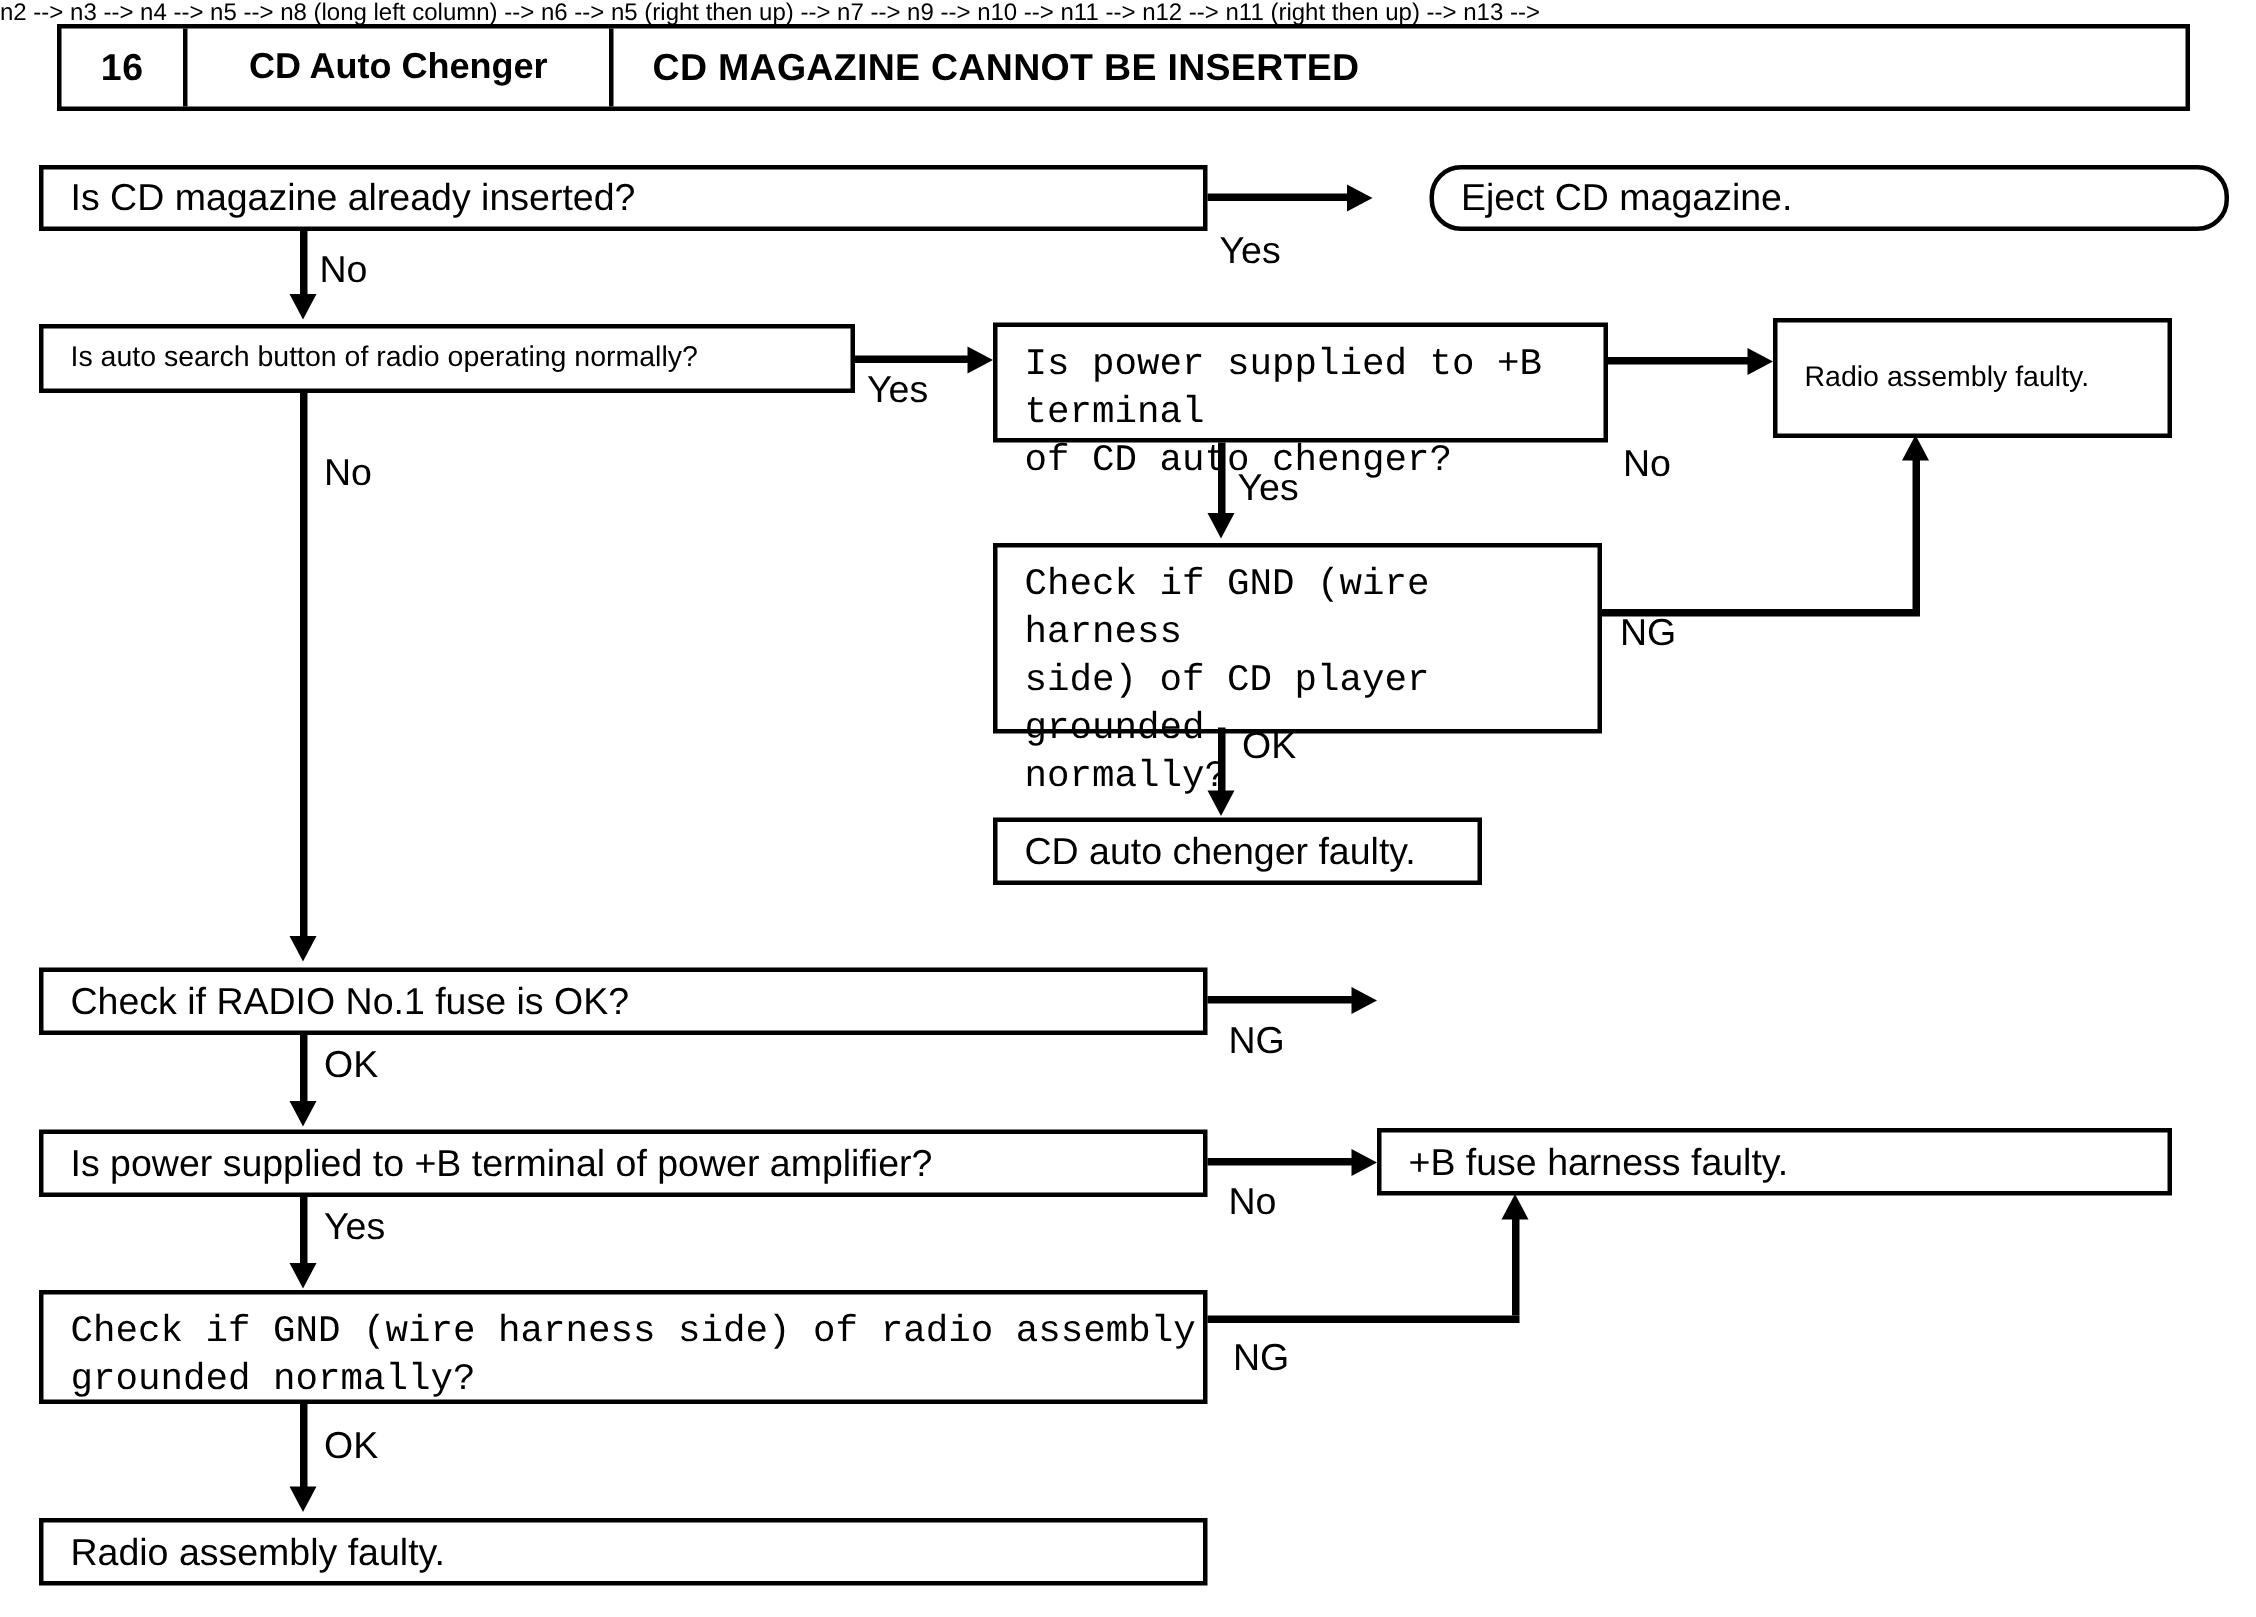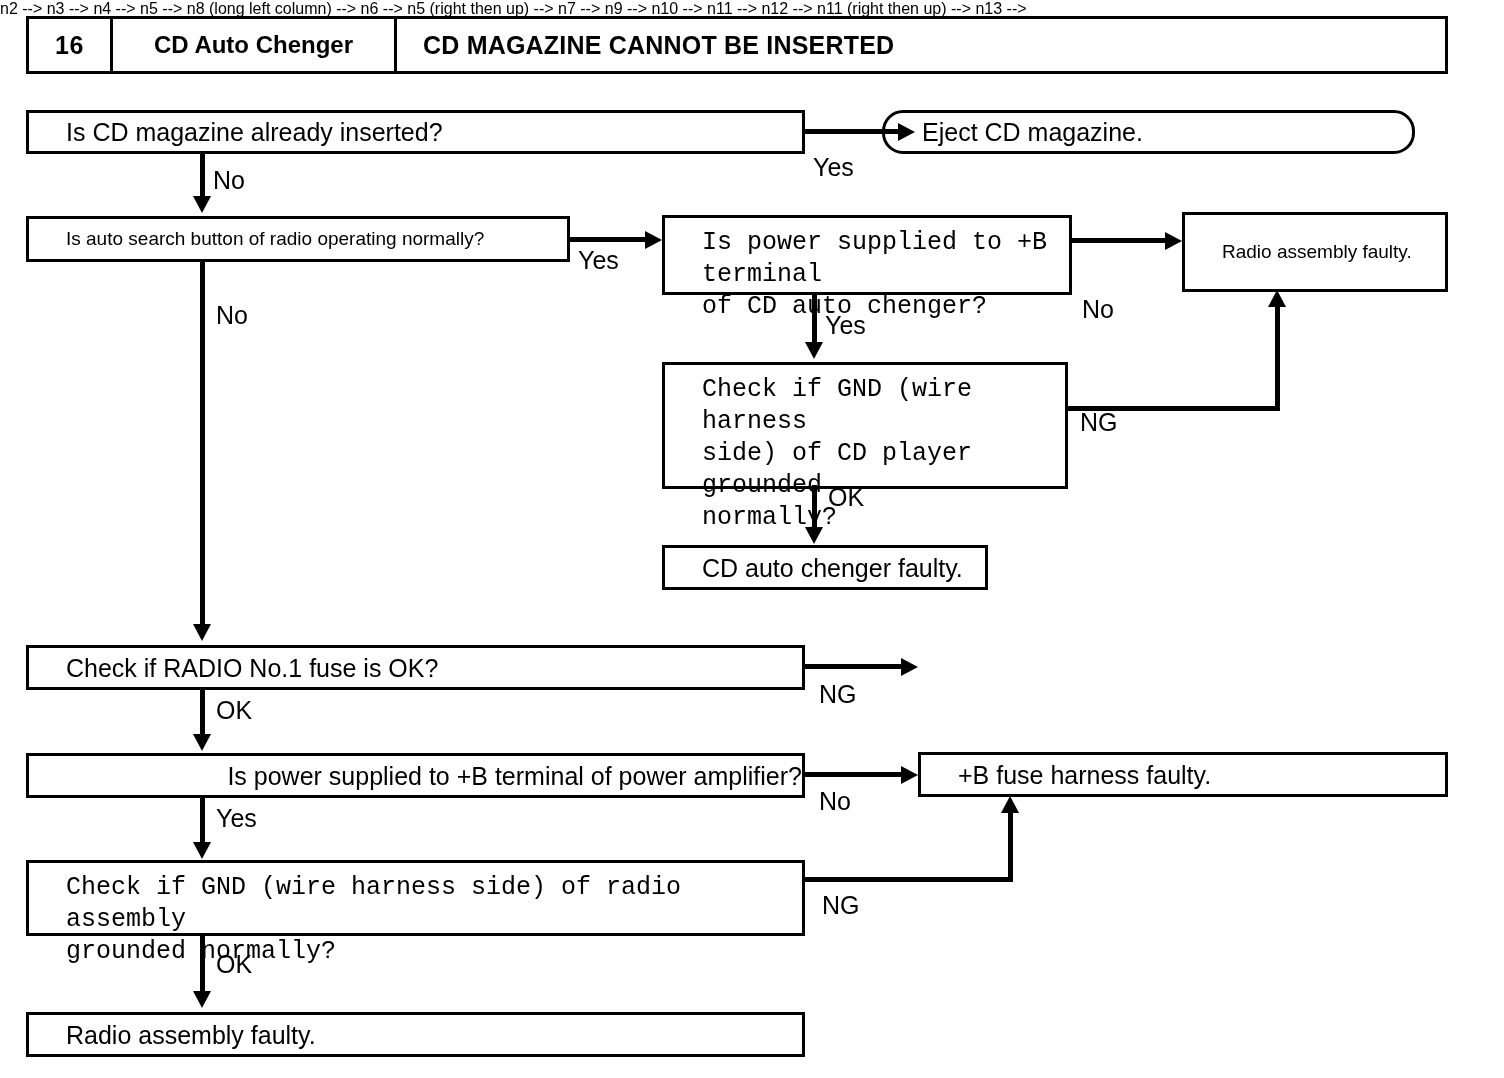--- a/index.html
+++ b/index.html
@@ -12,21 +12,21 @@
     width: 1504px;
     height: 1078px;
     background: #ffffff;
     font-family: "Liberation Sans", sans-serif;
     color: #000000;
     overflow: hidden;
   }
   
   .hdr {
     position: absolute;
-    left: 26px;
+    left: 38px;
     top: 16px;
     width: 1422px;
     height: 58px;
     border: 3px solid #000;
     box-sizing: border-box;
     display: flex;
     align-items: stretch;
   }
   .hdr-cell {
     display: flex;
@@ -62,21 +62,20 @@
     box-sizing: border-box;
     background: #fff;
     display: flex;
     align-items: center;
   }
   .box .txt {
     padding: 0 0 0 18px;
     font-size: 25px;
     line-height: 1.28;
     white-space: pre-line;
-    margin-left: 19px;
   }
   .box.small .txt { font-size: 19px; }
   .box.topline { align-items: flex-start; }
   .box.topline .txt { padding-top: 9px; font-family: Liberation Mono, monospace; }
 
   
   .ln {
     position: absolute;
     background: #000;
   }
@@ -121,21 +120,21 @@
     <div class="hdr-cell hdr-no">16</div>
     <div class="hdr-cell hdr-sys">CD Auto Chenger</div>
     <div class="hdr-cell hdr-title">CD MAGAZINE CANNOT BE INSERTED</div>
   </div>
 
   
   <div class="box" style="left:26px; top:110px; width:779px; height:44px;">
     <span class="txt">Is CD magazine already inserted?</span>
   </div>
 
-  <div class="box" style="left:882px; top:110px; width:533px; height:44px;border-radius:21px;">
+  <div class="box" style="left:953px; top:110px; width:533px; height:44px;border-radius:21px;">
     <span class="txt">Eject CD magazine.</span>
   </div>
 
    n2 --&gt;
   <div class="ln ln-h" style="left:805px; top:129px; width:95px;"></div>
   <div class="arrow arrow-r" style="left:898px; top:123px;"></div>
   <div class="lbl" style="left:813px; top:155px;">Yes</div>
 
    n3 --&gt;
   <div class="ln ln-v" style="left:200px; top:154px; height:47px;"></div>
@@ -208,21 +207,21 @@
   <div class="ln ln-h" style="left:805px; top:664px; width:98px;"></div>
   <div class="arrow arrow-r" style="left:901px; top:658px;"></div>
   <div class="lbl" style="left:819px; top:682px;">NG</div>
 
    n10 --&gt;
   <div class="ln ln-v" style="left:200px; top:690px; height:48px;"></div>
   <div class="arrow arrow-d" style="left:193px; top:734px;"></div>
   <div class="lbl" style="left:216px; top:698px;">OK</div>
 
   
-  <div class="box" style="left:26px; top:753px; width:779px; height:45px;justify-content:flex-end;">
+  <div class="box" style="left:26px; top:753px; width:779px; height:45px;">
     <span class="txt">Is power supplied to +B terminal of power amplifier?</span>
   </div>
 
   <div class="box" style="left:918px; top:752px; width:530px; height:45px;">
     <span class="txt">+B fuse harness faulty.</span>
   </div>
 
    n11 --&gt;
   <div class="ln ln-h" style="left:805px; top:772px; width:98px;"></div>
   <div class="arrow arrow-r" style="left:901px; top:766px;"></div>

